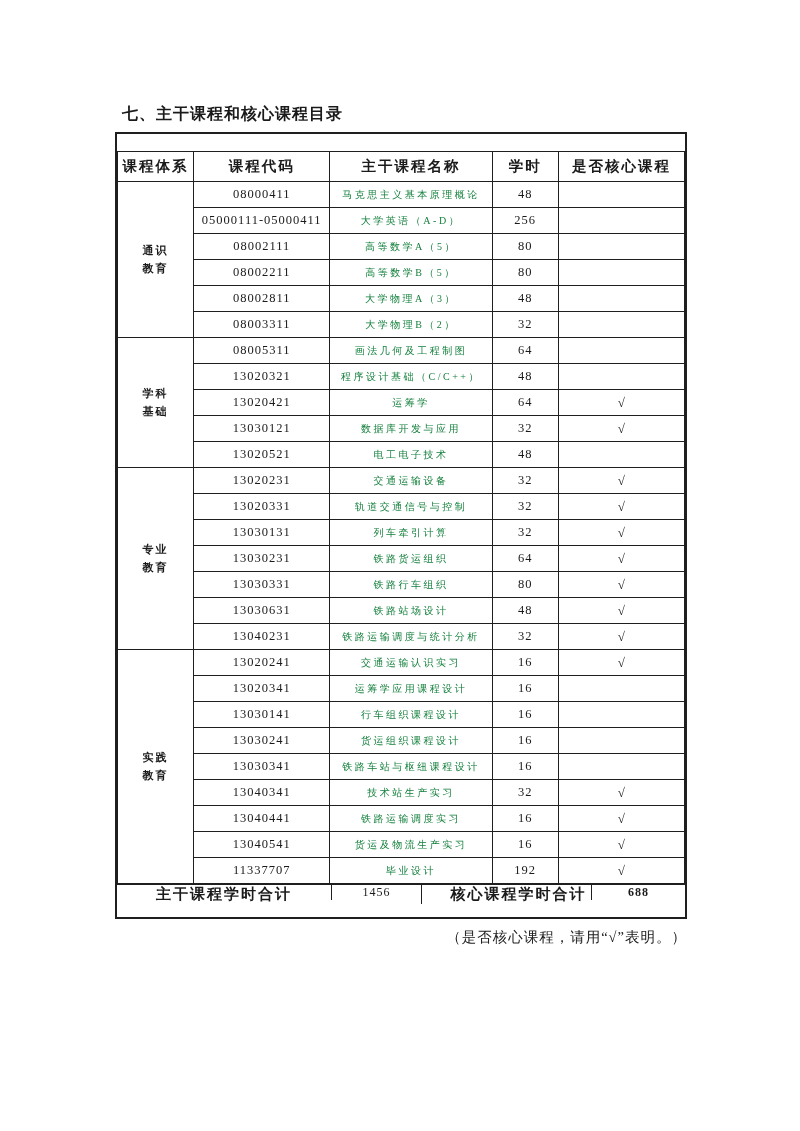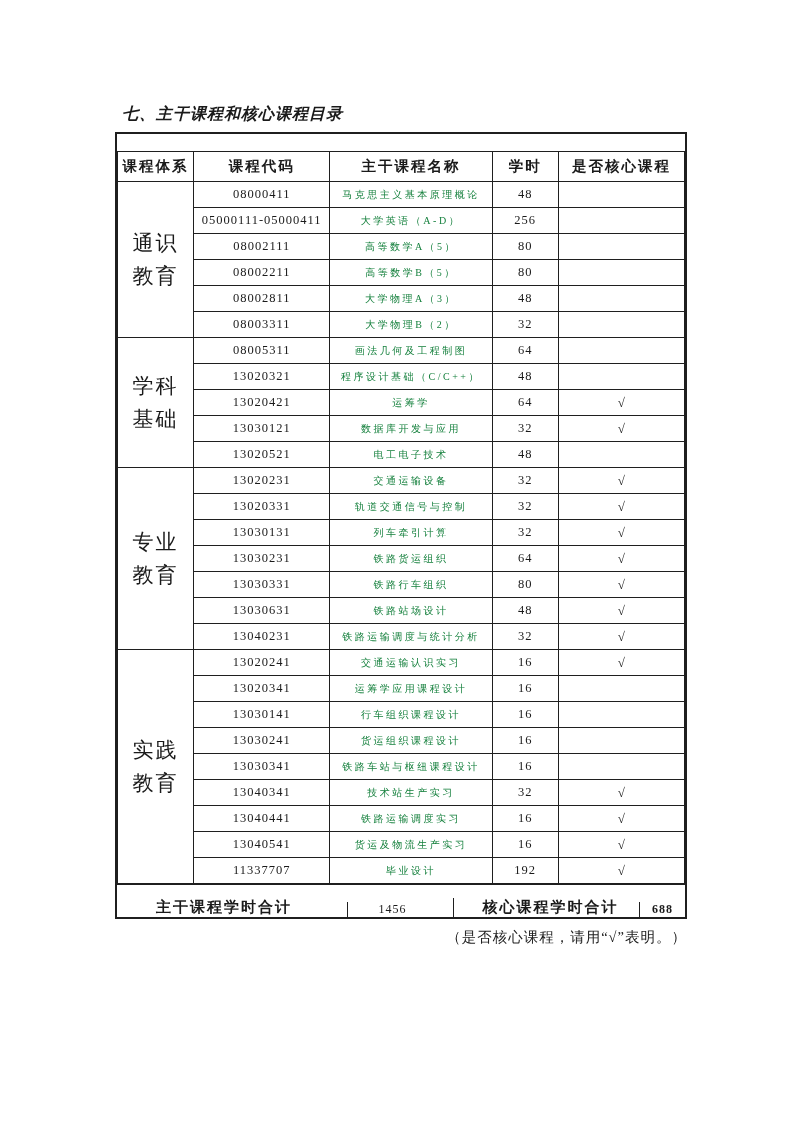--- a/index.html
+++ b/index.html
@@ -19,21 +19,20 @@
     position: absolute;
     left: 115px; top: 104px;
     width: 572px;
   }
   .title {
     font-family: "Liberation Sans", "DejaVu Sans", sans-serif;
     font-size: 16px;
     font-weight: bold;
     letter-spacing: 1px;
     margin: 0 0 7px 7px;
-    font-style: italic;
   }
   .table-wrap { border: 2px solid #1f1f1f; background: #fff; }
   table { border-collapse: collapse; width: 100%; table-layout: fixed; margin-top: 17px; }
   th, td {
     border: 1px solid #1f1f1f;
     text-align: center;
     vertical-align: middle;
     padding: 0 2px;
     overflow: hidden;
     white-space: nowrap;
@@ -45,31 +44,30 @@
     font-weight: bold;
     letter-spacing: 2px;
   }
   tbody td { height: 25px; font-size: 12px; }
   td.code  { font-size: 12.5px; letter-spacing: 1px; }
   td.name  { font-size: 10px;   letter-spacing: 2.5px; color: #15803d; }
   td.hours { font-size: 12.5px; letter-spacing: 1px; }
   td.core  { font-size: 13px; }
   td.system {
     font-family: "Liberation Sans", "DejaVu Sans", sans-serif;
-    font-size: 21px;
-    font-weight: normal;
+    font-size: 11px;
+    font-weight: bold;
     letter-spacing: 2px;
     line-height: 1.55;
   }
   .totals-row {
     display: flex;
     border-top: 1px solid #1f1f1f;
     height: 32px;
-    align-items: flex-end;
-    gap: 16px;
+    align-items: flex-start;
   }
   .t-cell {
     display: flex; align-items: center; justify-content: center;
     border-left: 1px solid #1f1f1f;
     box-sizing: border-box;
   }
   .t-cell:first-child { border-left: none; }
   .t-main-label { width: 214px; }
   .t-main-value { width: 90px; }
   .t-core-label { width: 170px; padding-left: 24px; }

